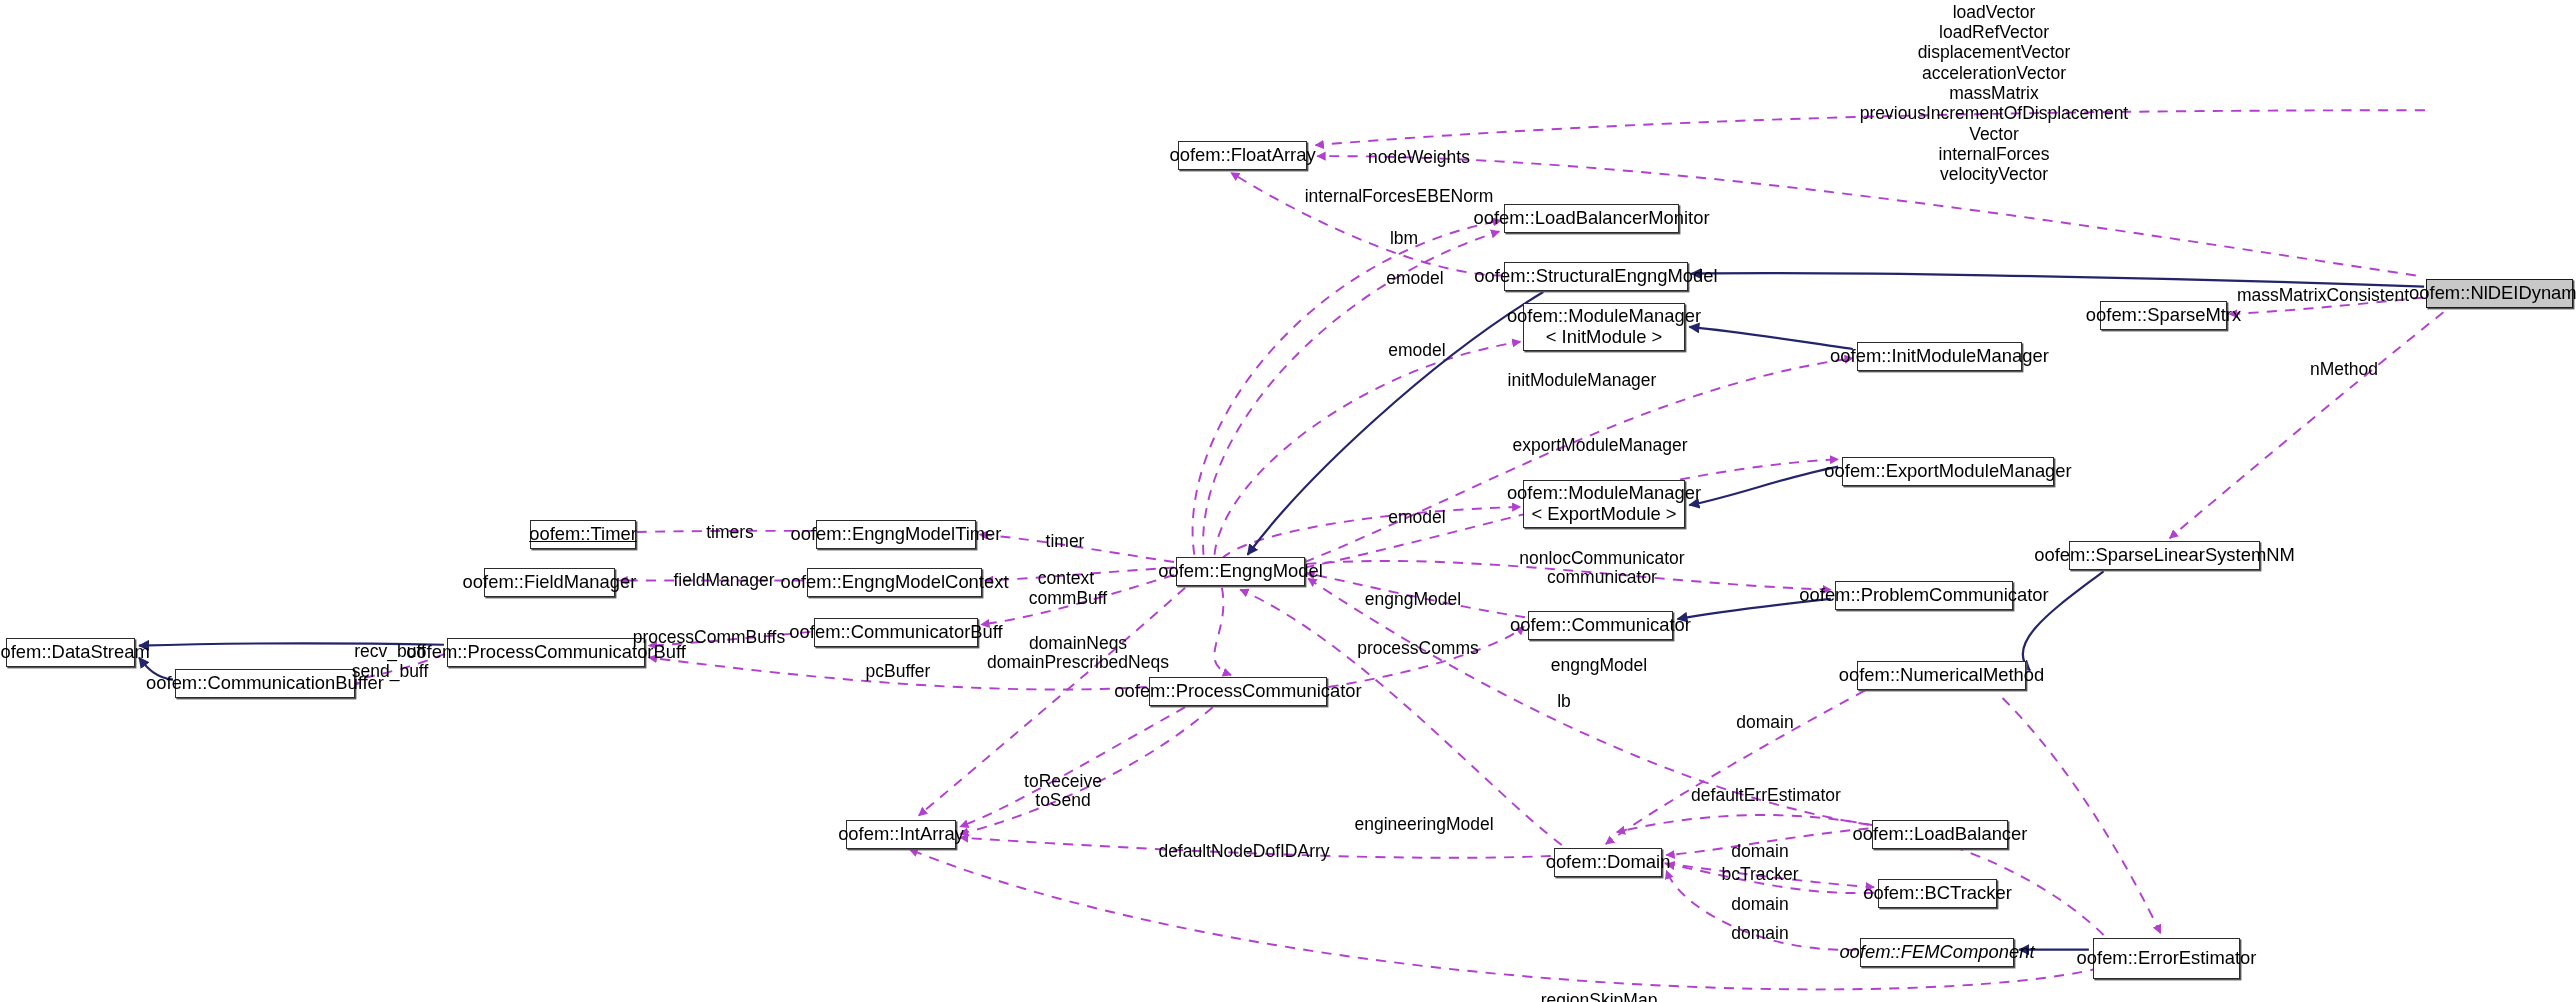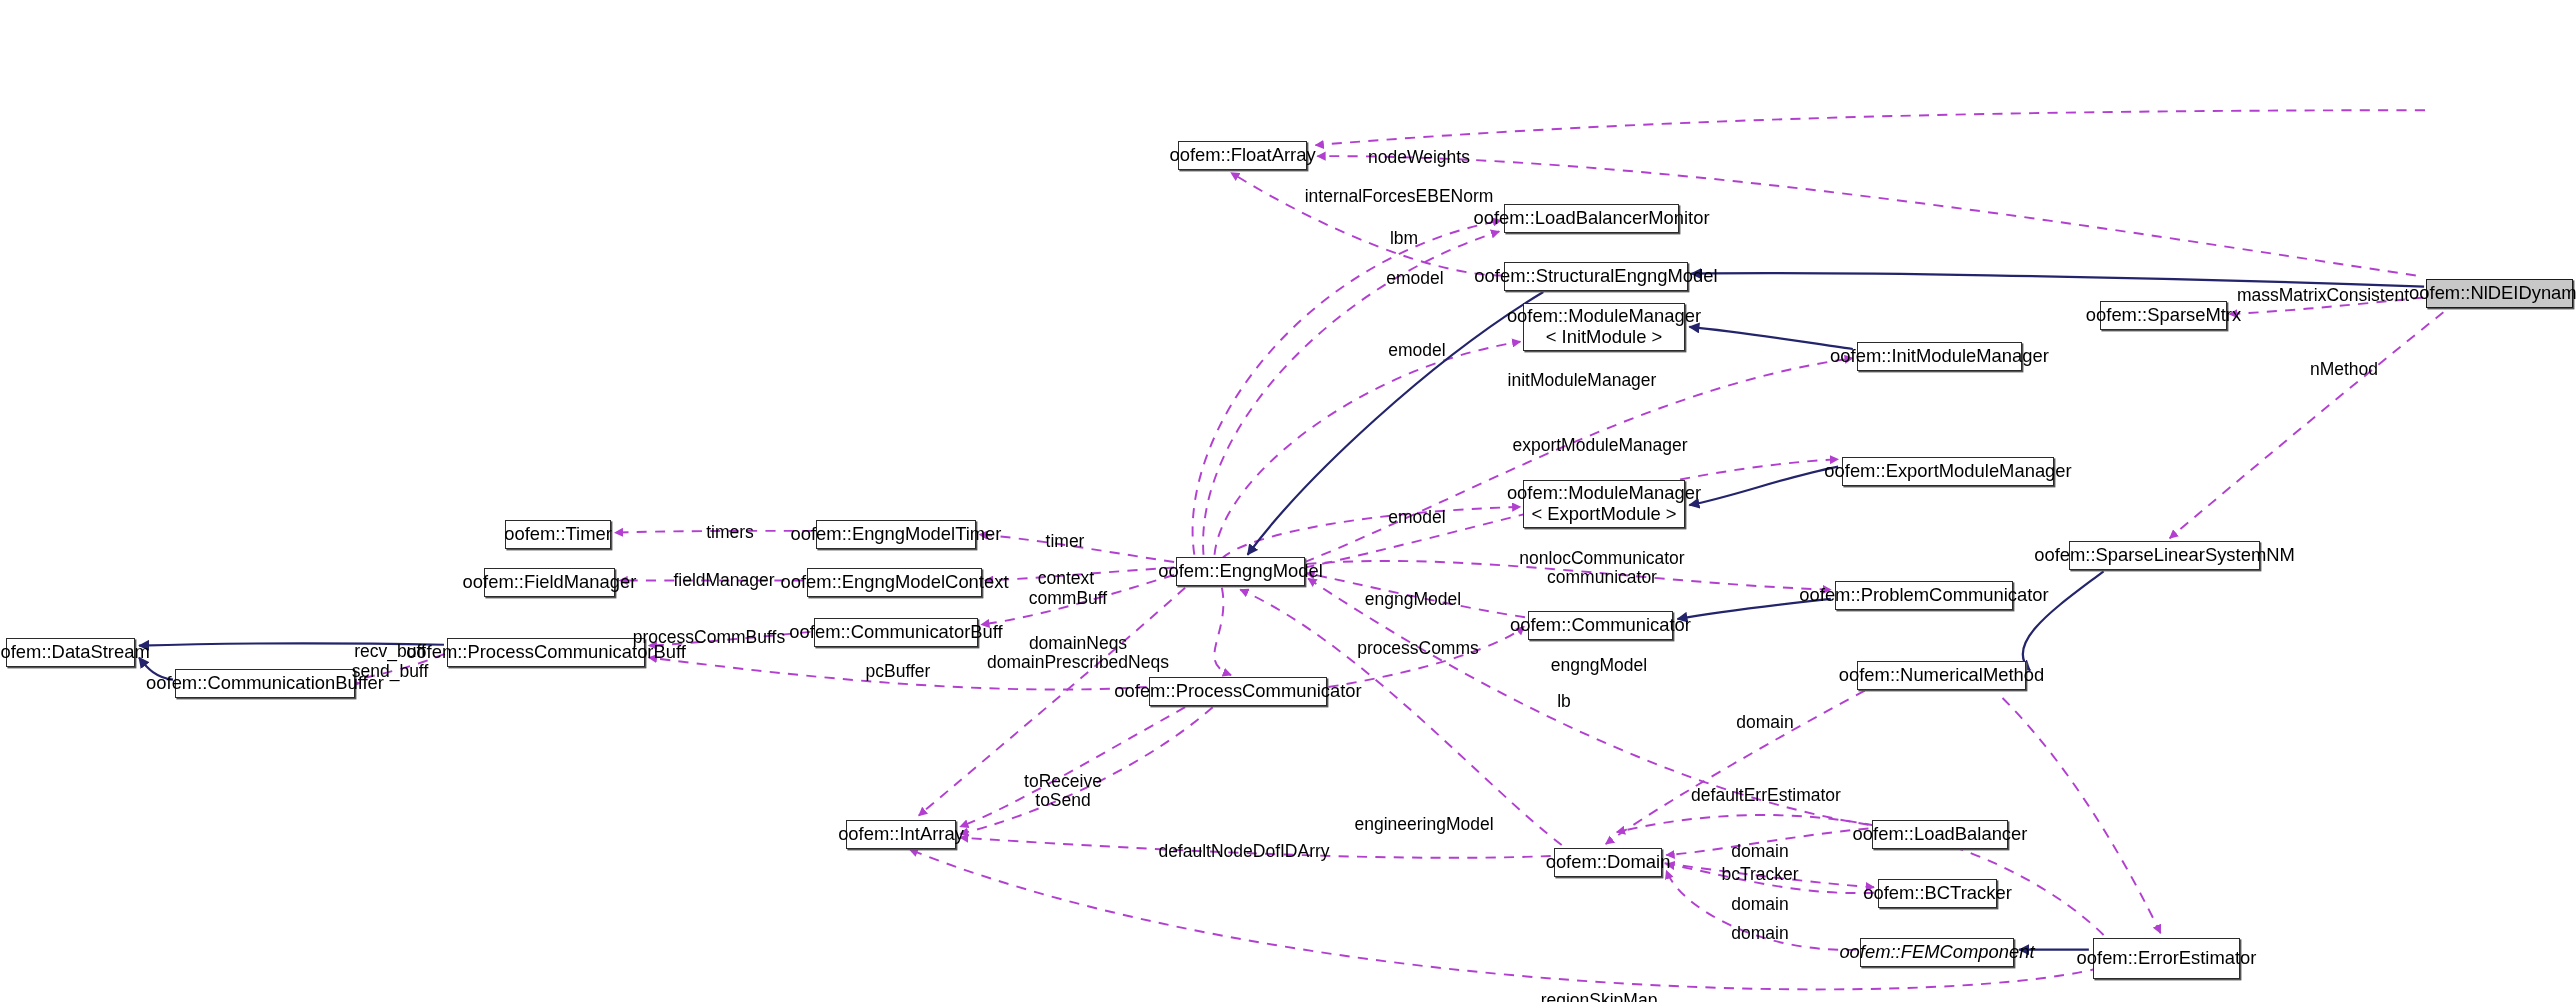--- a/index.html
+++ b/index.html
@@ -170,20 +170,31 @@
       <path d="M1993,652 C1920,660 1860,668 1826,674"></path>
 
       <path d="M483,702 C380,700 250,700 151,703"></path>
 
       <path d="M188,740 C170,738 160,728 151,716"></path>
 
       <path d="M2274,1034 C2250,1034 2230,1034 2198,1034"></path>
     </g>
   </svg>
 
+  <div class="attr-list" style="left:1994px; top:1.8px;">
+    <div>loadVector</div>
+    <div>loadRefVector</div>
+    <div>displacementVector</div>
+    <div>accelerationVector</div>
+    <div>massMatrix</div>
+    <div>previousIncrementOfDisplacement</div>
+    <div>Vector</div>
+    <div>internalForces</div>
+    <div>velocityVector</div>
+  </div>
 
   <div class="node" style="left:1178px;top:141px;width:129px;height:29px;">
     <span>oofem::FloatArray</span>
   </div>
   <div class="node" style="left:1504px;top:204px;width:175px;height:29px;">
     <span>oofem::LoadBalancerMonitor</span>
   </div>
   <div class="node" style="left:1504px;top:262px;width:184px;height:29px;">
     <span>oofem::StructuralEngngModel</span>
   </div>
@@ -203,21 +214,21 @@
   <div class="node" style="left:1842px;top:457px;width:212px;height:29px;">
     <span>oofem::ExportModuleManager</span>
   </div>
   <div class="node" style="left:1523px;top:480px;width:162px;height:48px;">
     <span>oofem::ModuleManager</span>
     <span class="l2">&lt; ExportModule &gt;</span>
   </div>
   <div class="node" style="left:2069px;top:541px;width:191px;height:29px;">
     <span>oofem::SparseLinearSystemNM</span>
   </div>
-  <div class="node" style="left:505px;top:520px;width:106px;height:29px;">
+  <div class="node" style="left:530px;top:520px;width:106px;height:29px;text-decoration:underline;">
     <span>oofem::Timer</span>
   </div>
   <div class="node" style="left:484px;top:568px;width:131px;height:29px;">
     <span>oofem::FieldManager</span>
   </div>
   <div class="node" style="left:816px;top:520px;width:160px;height:29px;">
     <span>oofem::EngngModelTimer</span>
   </div>
   <div class="node" style="left:807px;top:568px;width:175px;height:29px;">
     <span>oofem::EngngModelContext</span>

